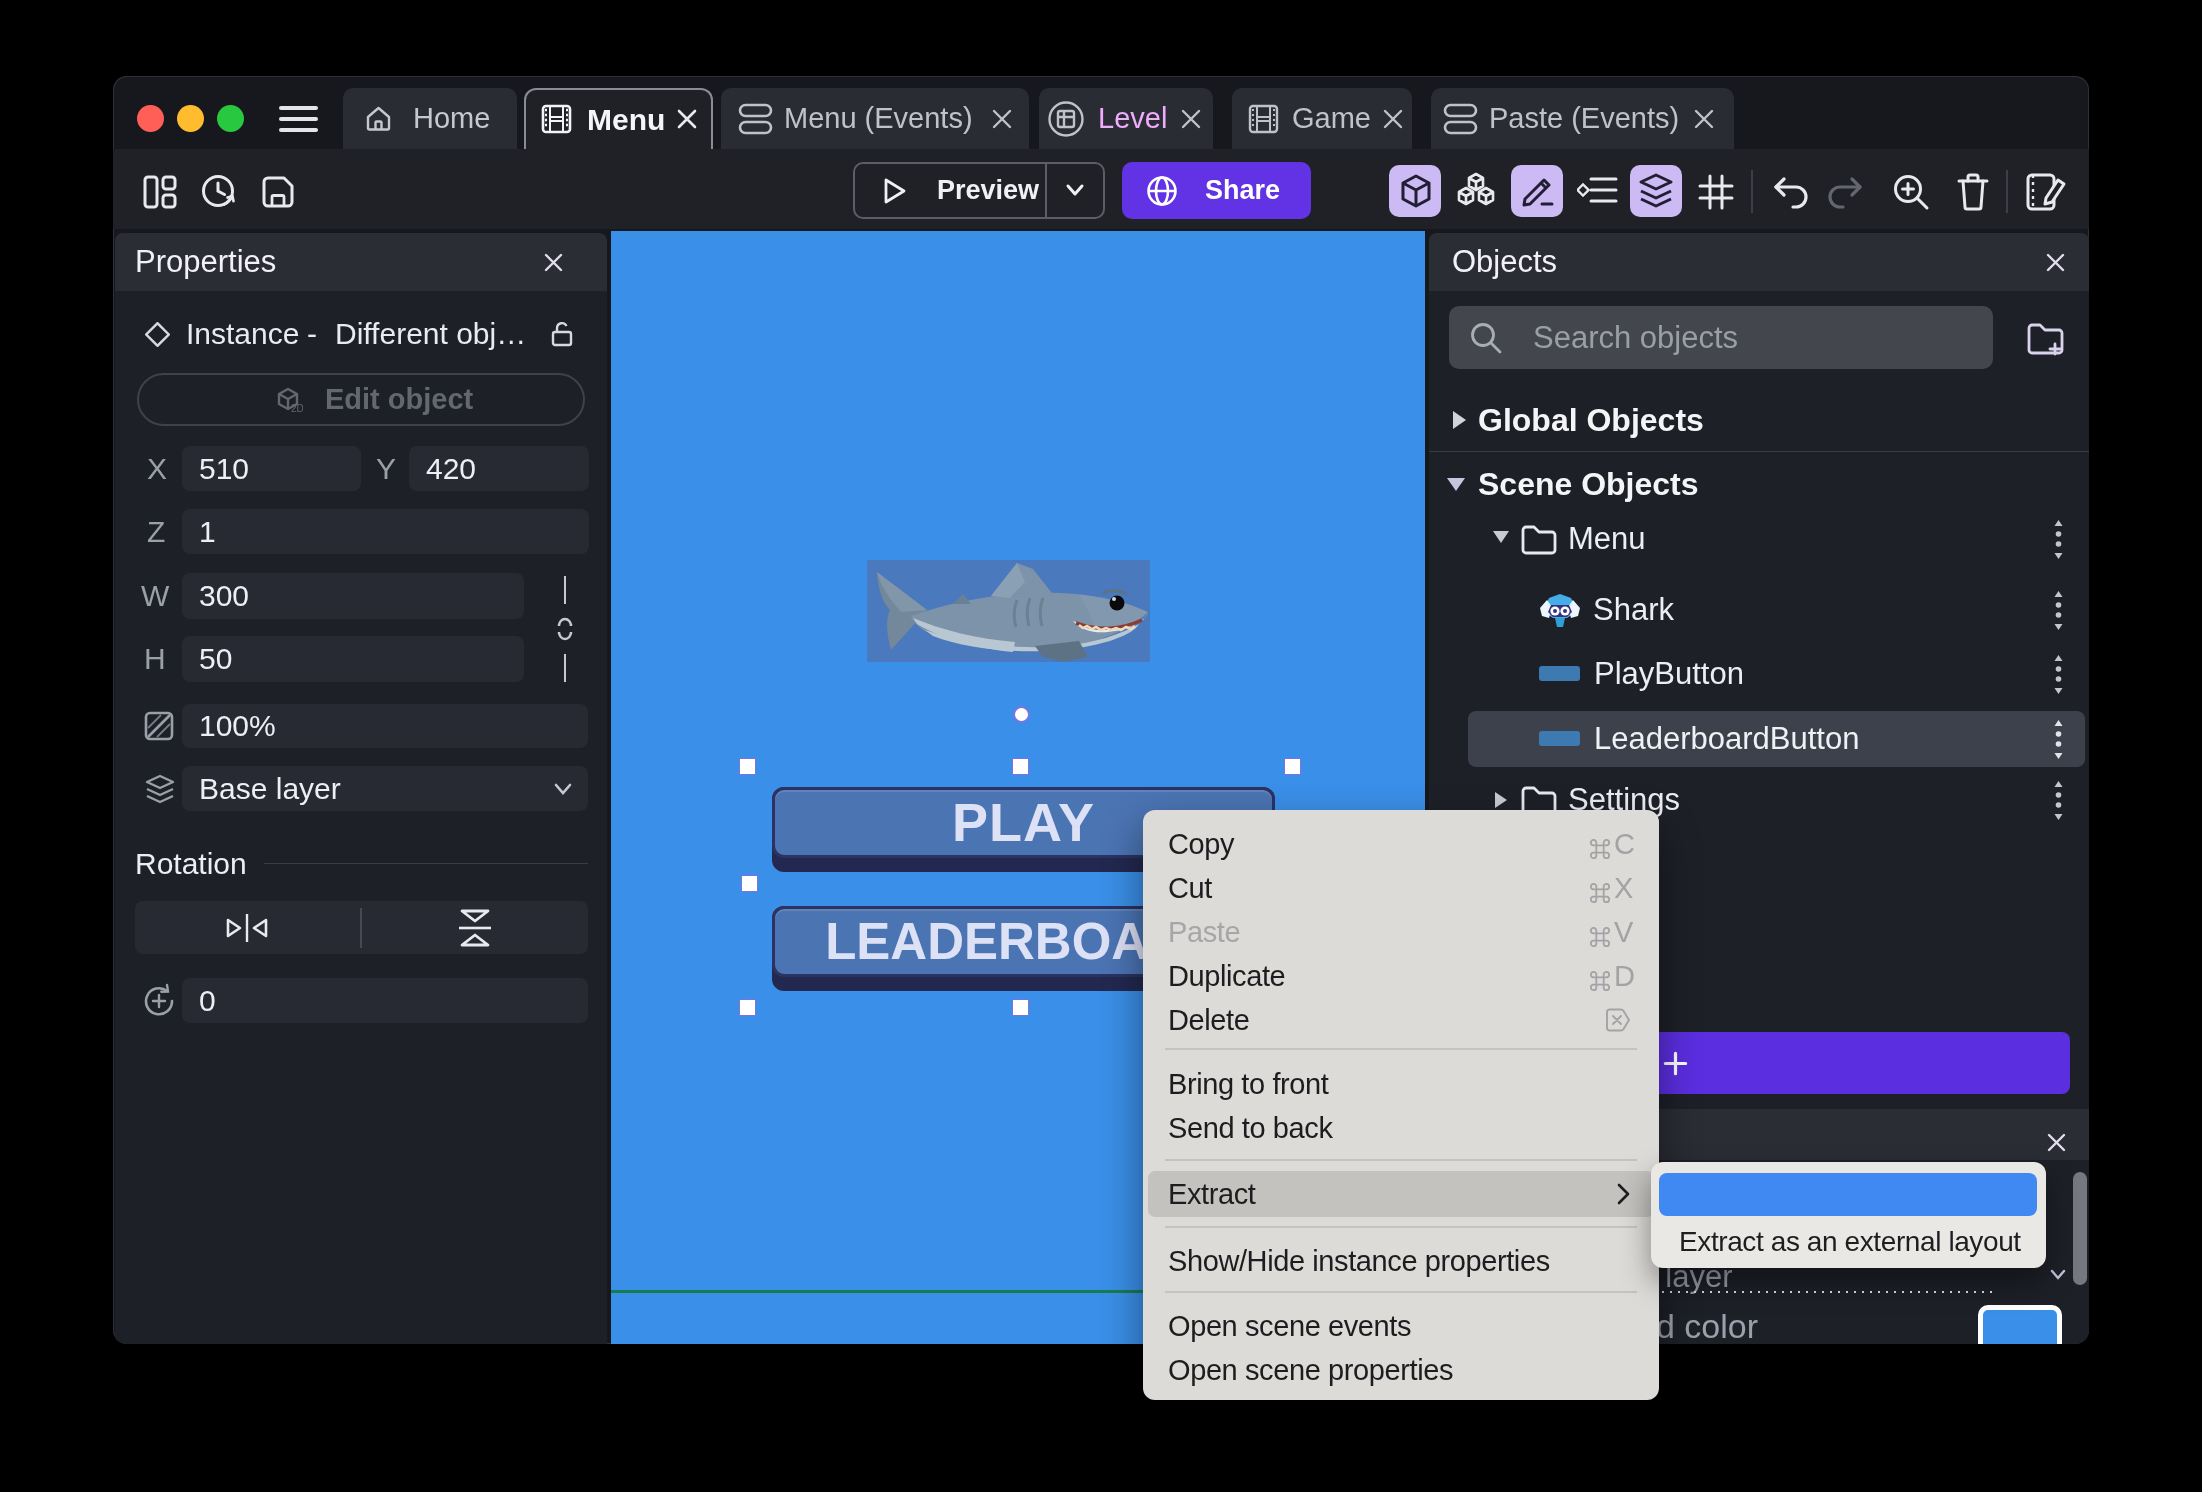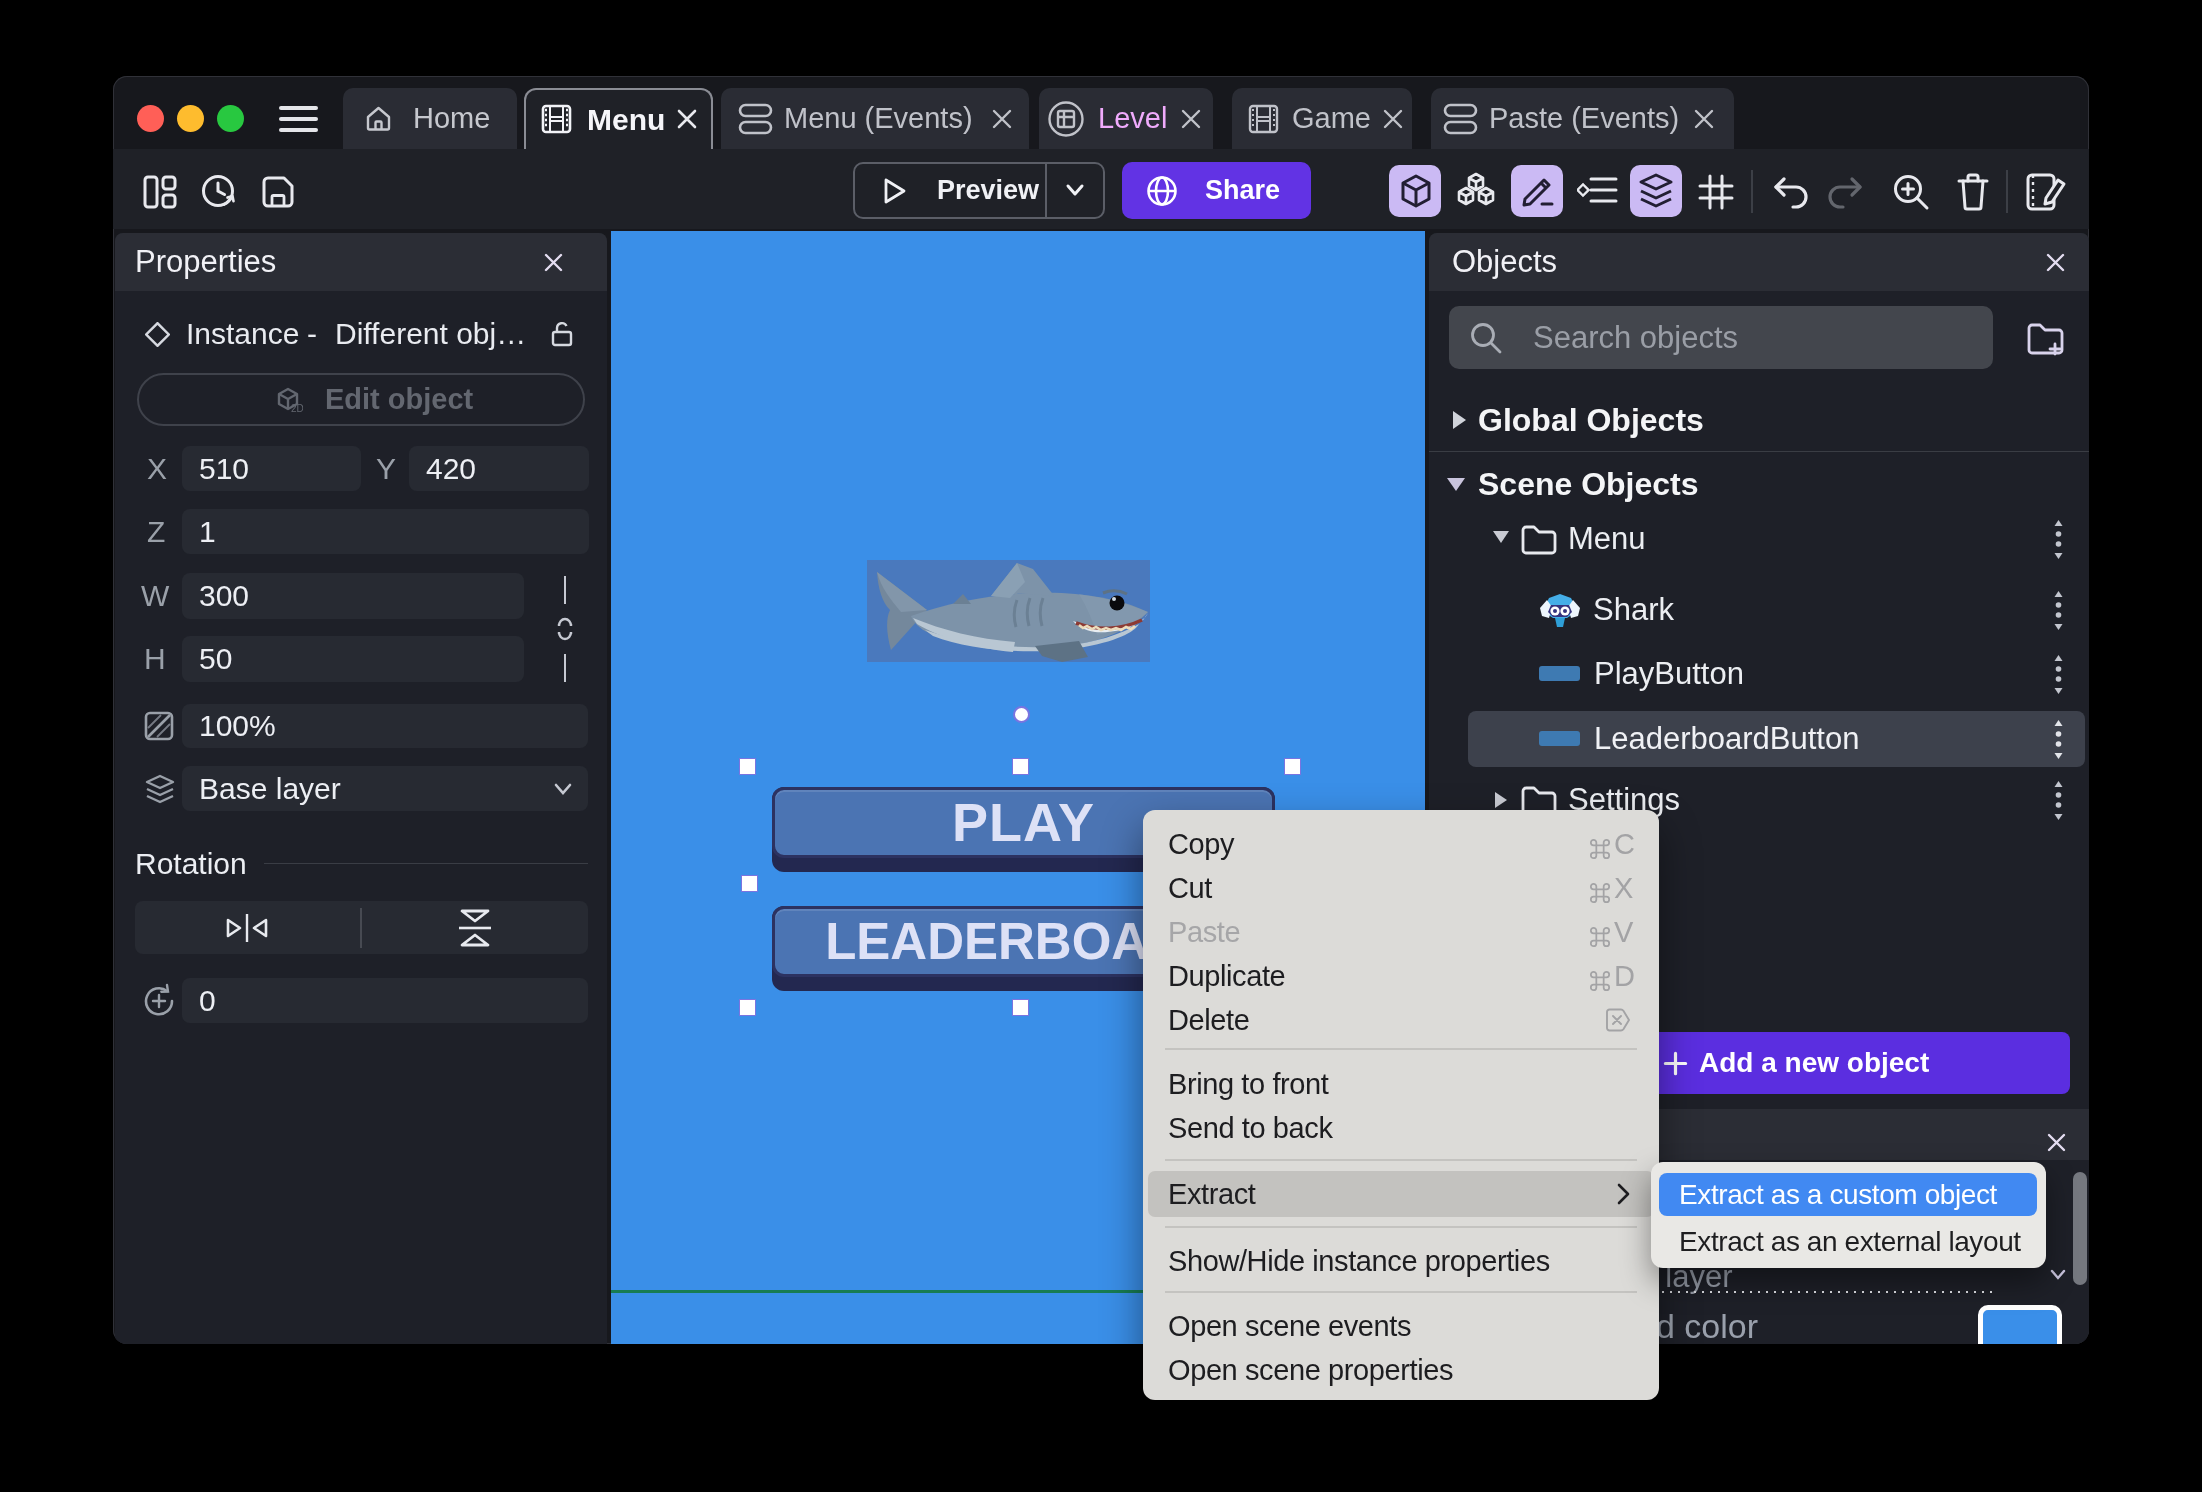--- a/index.html
+++ b/index.html
@@ -425,21 +425,20 @@
         <circle cx="5.5" cy="14" r="2.8"></circle>
         <circle cx="5.5" cy="24" r="2.8"></circle>
         <path d="M1.5 33 H9.5 L5.5 39 Z"></path>
       </svg>
   </div>
 
   <div class="a" style="left:1337px;top:956px;width:620px;height:62px;background:#5b2ee0;border-radius:8px;"></div>
   <svg class="a" style="left:1549px;top:974px;" width="27" height="27" viewBox="0 0 32 32" stroke="#ffffff" stroke-width="3.8" stroke-linecap="round">
       <path d="M16 4 V28 M4 16 H28"></path>
     </svg>
-  <div class="a txt" style="left:1586px;top:956px;height:62px;line-height:62px;font-size:28px;font-weight:bold;color:#ffffff;">Add a new object</div>
 
   <div class="a" style="left:1316px;top:1033px;width:660px;height:51px;background:#2b2d35;"></div>
   <svg class="a" style="left:1932px;top:1055px;" width="23" height="23" viewBox="0 0 23 23" stroke="#e3dcf0" stroke-width="2.4" stroke-linecap="round">
       <path d="M4 4 L19 19 M19 4 L4 19"></path>
     </svg>
 
   <div class="a txt" style="left:1473px;top:1178px;height:46px;line-height:46px;font-size:31px;color:#9aa0ac;">Base layer</div>
   <svg class="a" style="left:1936px;top:1192px;" width="18" height="14" viewBox="0 0 18 14" fill="none" stroke="#c9c4dd" stroke-width="2.4" stroke-linecap="round">
       <path d="M3 3 L9 10 L15 3"></path>
     </svg>
@@ -499,15 +498,14 @@
   <div class="a txt" style="left:25px;top:429px;height:44px;line-height:44px;">Show/Hide instance properties</div>
 
   <div class="a" style="left:22px;top:481px;width:472px;height:1.5px;background:#c4c3c0;"></div>
 
   <div class="a txt" style="left:25px;top:494px;height:44px;line-height:44px;">Open scene events</div>
   <div class="a txt" style="left:25px;top:538px;height:44px;line-height:44px;">Open scene properties</div>
 </div>
 
 <div class="a" id="submenu" style="left:1651px;top:1162px;width:395px;height:106px;background:#e9e8e5;border-radius:12px;box-shadow:0 14px 30px rgba(0,0,0,.4);">
   <div class="a" style="left:8px;top:11px;width:378px;height:43px;background:#4189f2;border-radius:8px;"></div>
-  <div class="a txt" style="left:28px;top:11px;height:43px;line-height:43px;font-size:28px;color:#ffffff;letter-spacing:-0.4px;">Extract as a custom object</div>
   <div class="a txt" style="left:28px;top:58px;height:43px;line-height:43px;font-size:28px;color:#1e1e20;letter-spacing:-0.4px;">Extract as an external layout</div>
 </div>
 
 </body></html>

